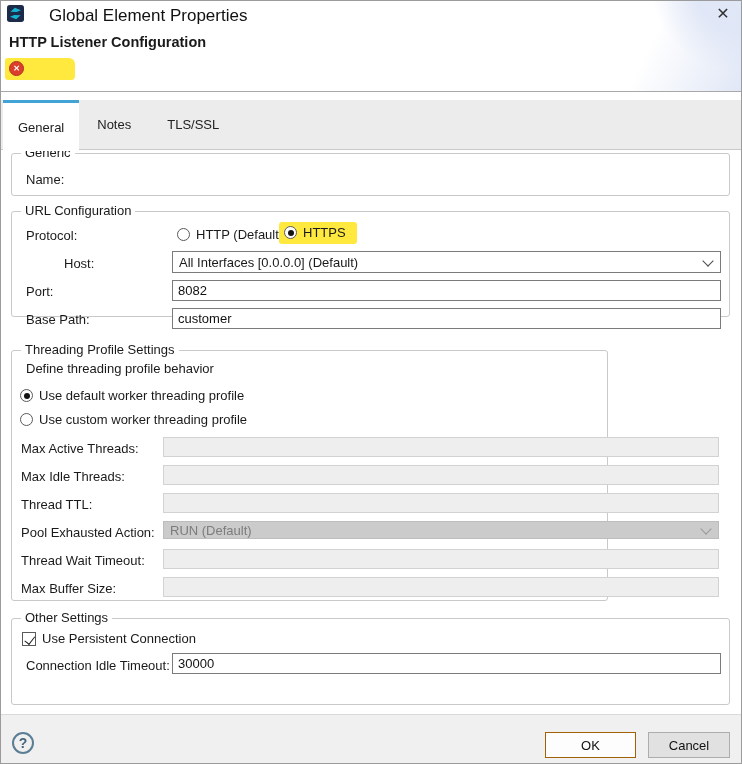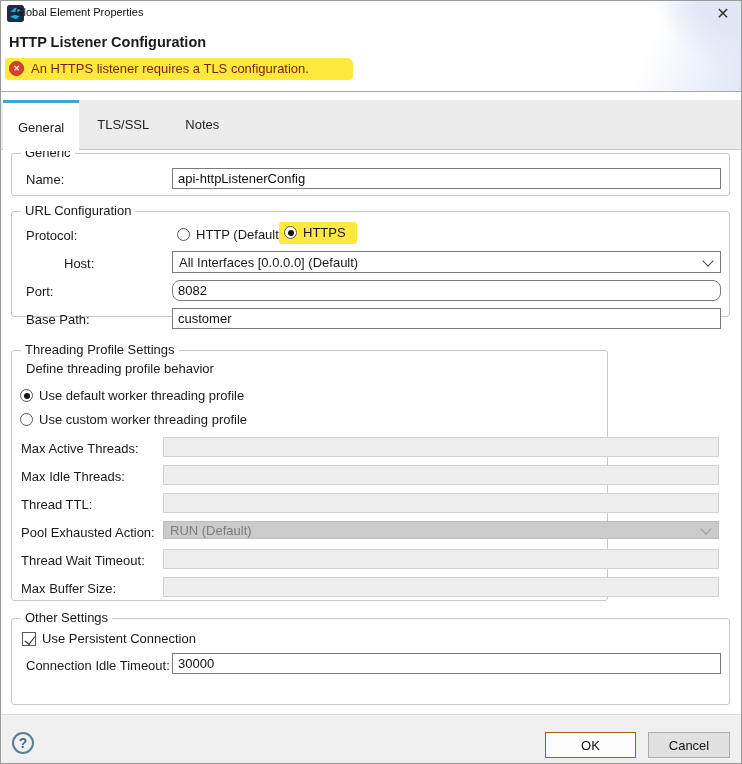--- a/index.html
+++ b/index.html
@@ -4,21 +4,21 @@
 <style>
   * { margin:0; padding:0; box-sizing:border-box; }
   body { background:#fff; font-family:"Liberation Sans", sans-serif; }
   .dialog {
     position:relative; width:742px; height:764px; background:#fff;
     border:1px solid #9b9b9b; overflow:hidden; color:#1a1a1a; font-size:13px;
   }
   
   .titlebar { position:absolute; top:0; left:0; right:0; height:26px; z-index:5; }
   .app-icon { position:absolute; left:6px; top:4px; width:17px; height:17px; }
-  .win-title { position:absolute; left:14px; top:5px; font-size:11px; color:#111; }
+  .win-title { position:absolute; left:48px; top:5px; font-size:17px; color:#111; }
   .close-btn { position:absolute; right:8px; top:3px; width:20px; height:20px;
     font-size:16px; line-height:20px; text-align:center; color:#333; cursor:pointer; font-weight:300; }
   
   .header-deco { position:absolute; top:0; right:0; width:210px; height:90px; z-index:1;
     background:
       radial-gradient(140px 120px at 105% -15%, rgba(223,230,246,0.95) 40%, rgba(223,230,246,0) 72%),
       linear-gradient(115deg, rgba(255,255,255,0) 55%, rgba(214,223,243,0.75) 100%);
   }
   .page-title { position:absolute; left:8px; top:33px; font-size:14.5px; font-weight:bold; z-index:2; }
   .error-row { position:absolute; left:4px; top:57px; display:flex; align-items:center;
@@ -77,35 +77,33 @@
       <path d="M12.8 9.6 L8.6 13.4 L2.8 11.0 L6.8 9.4 Z" fill="#16b2cf"></path>
     </svg>
     <span class="win-title">Global Element Properties</span>
     <span class="close-btn">✕</span>
   </div>
 
   <div class="header-deco"></div>
   <div class="page-title">HTTP Listener Configuration</div>
   <div class="error-row">
     <span class="error-icon">✕</span>
-    <span class="error-text">An HTTPS listener requires a TLS configuration.</span>
   </div>
   <div class="header-sep"></div>
 
   <div class="tabs">
     <div class="tab active">General</div>
+    <div class="tab">Notes</div>
     <div class="tab">TLS/SSL</div>
-    <div class="tab">Notes</div>
   </div>
 
   <div class="group" style="left:10px; top:152px; width:719px; height:43px;">
     <span class="legend">Generic</span>
   </div>
   <span class="lbl" style="left:25px; top:171px;">Name:</span>
-  <input class="text-input" style="left: 171px; top: 167px; width: 549px;" value="api-httpListenerConfig">
 
   <div class="group" style="left:10px; top:210px; width:719px; height:106px;">
     <span class="legend">URL Configuration</span>
   </div>
   <span class="lbl" style="left:25px; top:227px;">Protocol:</span>
   <div class="radio-row" style="left:176px; top:226px;">
     <span class="radio"></span>
     <span class="lbl" style="position:static;">HTTP (Default)</span>
   </div>
   <div class="radio-row" style="left:278px; top:221px;">
@@ -113,21 +111,21 @@
       <span class="radio checked"></span>
       <span class="lbl" style="position:static;">HTTPS</span>
     </span>
   </div>
   <span class="lbl" style="left:25px; top:255px;margin-left:38px;">Host:</span>
   <div class="select" style="left:171px; top:250px; width:549px;">
     <span>All Interfaces [0.0.0.0] (Default)</span>
     <span class="chev"></span>
   </div>
   <span class="lbl" style="left:25px; top:283px;">Port:</span>
-  <input class="text-input" style="left: 171px; top: 279px; width: 549px; border-radius: 8px;" value="8082">
+  <input class="text-input" style="left: 171px; top: 279px; width: 549px;" value="8082">
   <span class="lbl" style="left:25px; top:311px;">Base Path:</span>
   <input class="text-input" style="left: 171px; top: 307px; width: 549px;" value="customer">
 
   <div class="group" style="left:10px; top:349px; width:597px; height:251px;">
     <span class="legend">Threading Profile Settings</span>
   </div>
   <span class="lbl" style="left:25px; top:360px;">Define threading profile behavior</span>
   <div class="radio-row" style="left:19px; top:387px;">
     <span class="radio checked"></span>
     <span class="lbl" style="position:static;">Use default worker threading profile</span>

